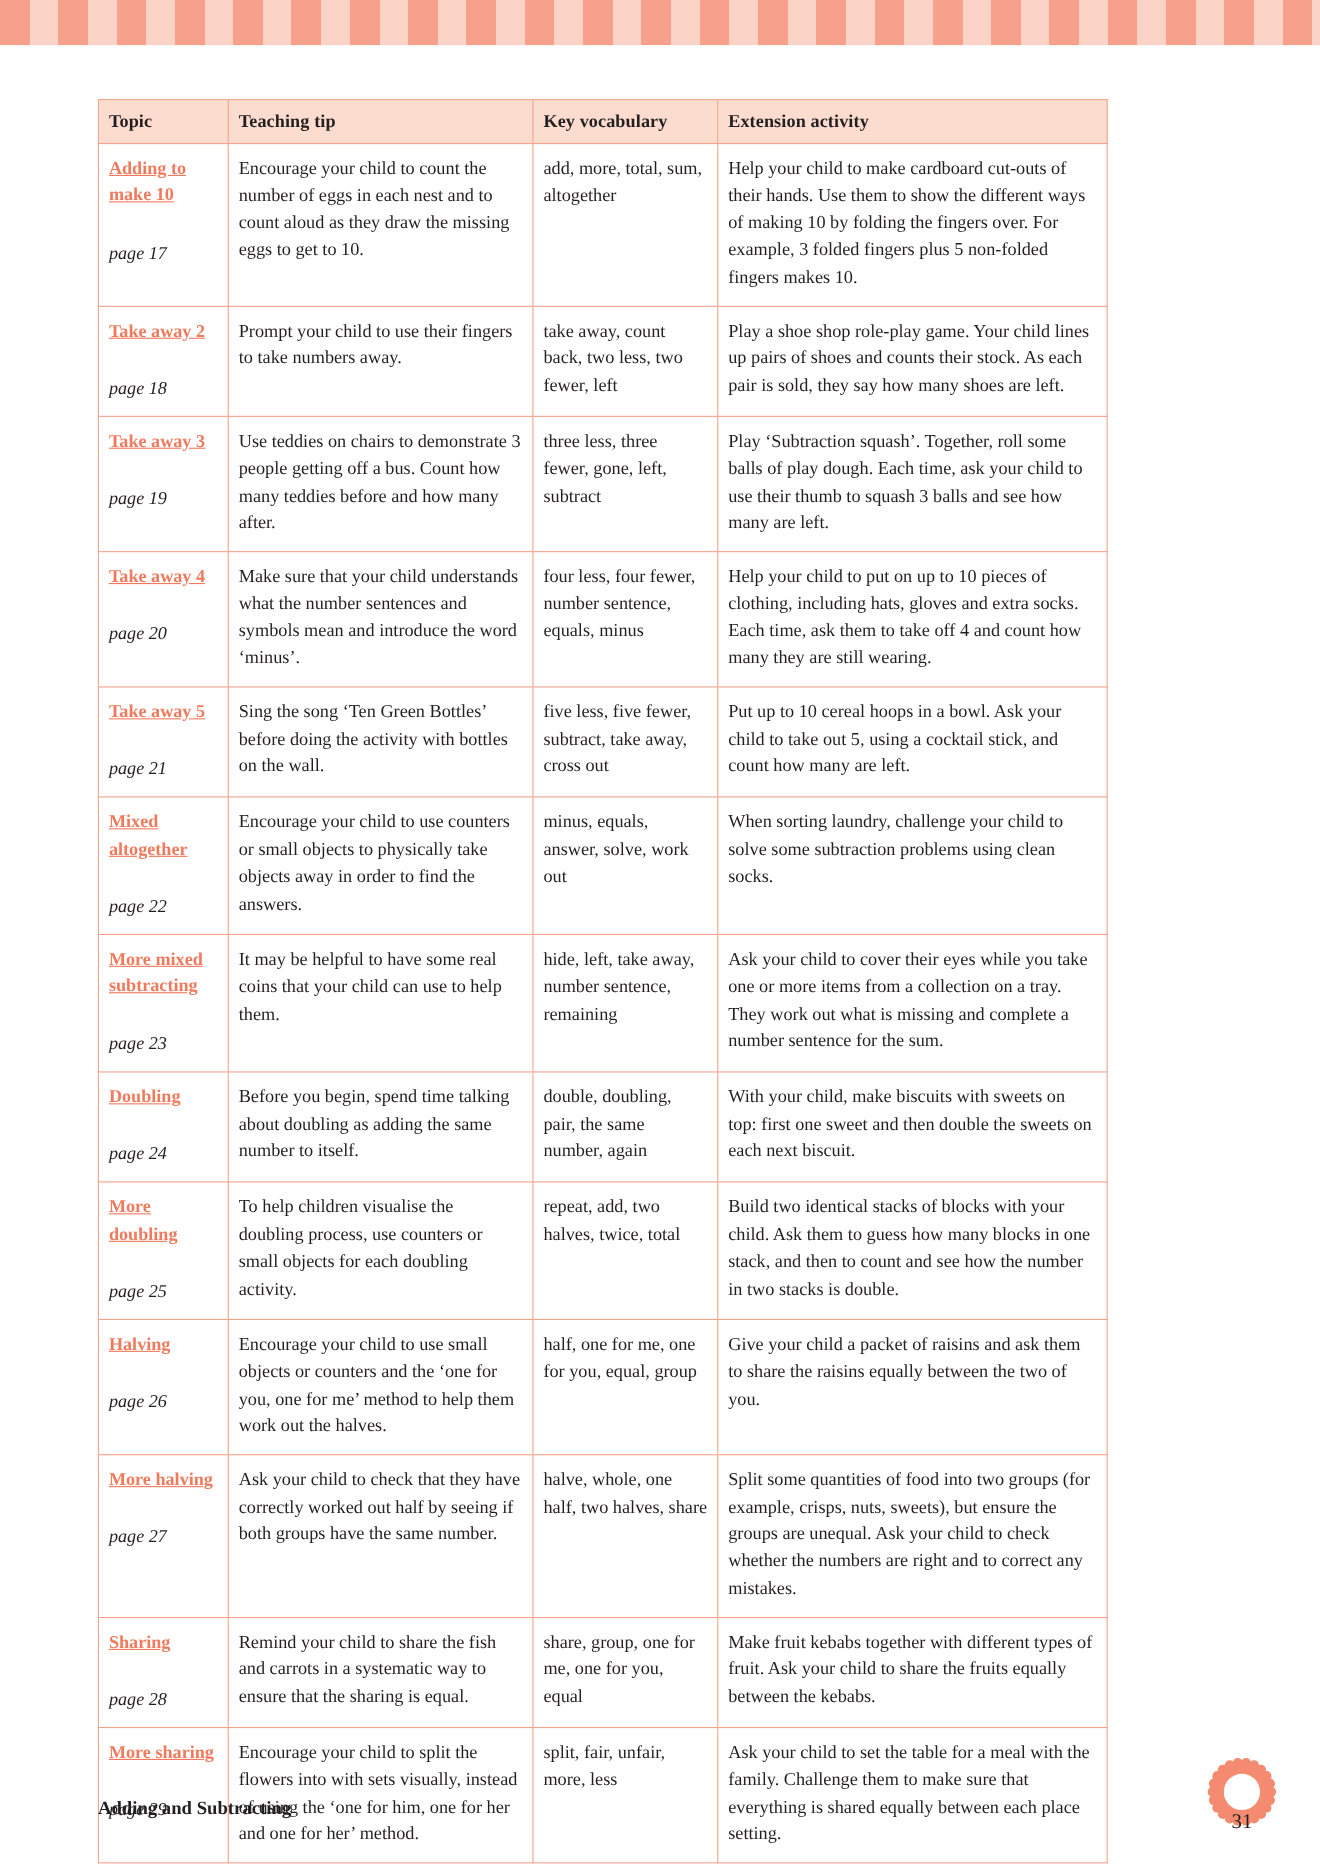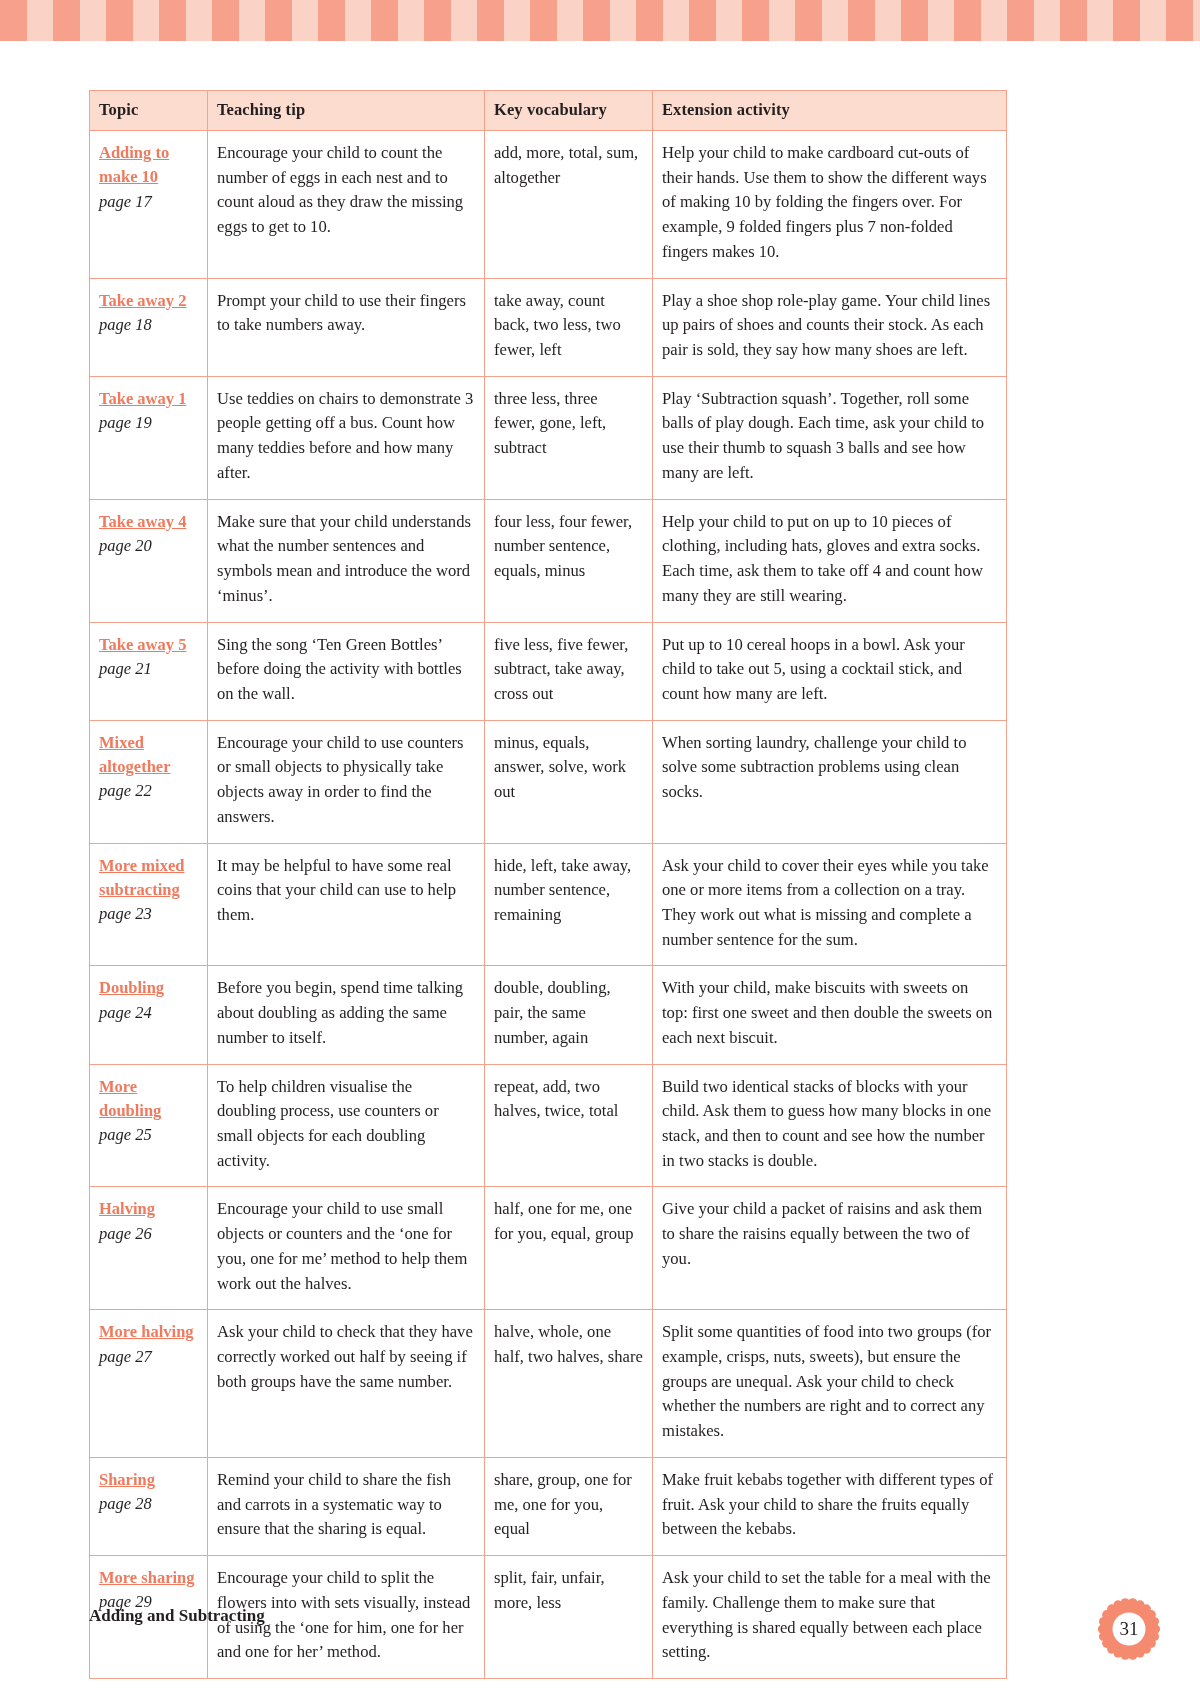--- a/index.html
+++ b/index.html
@@ -123,21 +123,21 @@
   .footer-title { top: 1606px; }
   .page-badge   { top: 1593px; left: 1093px; width: 72px; height: 72px; }
   .page-badge .scallop { width: 72px; height: 72px; }
   .page-badge .num { width: 72px; height: 72px; }
 </style>
 <style>
     .stripe-band{background:repeating-linear-gradient(90deg,#f7a08c 0px,#f7a08c 27px,#fbd3c6 27px,#fbd3c6 53px);}
     table.tips th,table.tips td{border-color:#f4a28c;}
     table.tips thead th{background:#fcdccf;color:#231f20;}
     td.topic .tname{color:#ef7a5d;text-decoration:underline;}
-    td.topic .tpage,td.body-cell,.footer-title,.page-badge .num{color:#231f20;}
+    td.topic .tpage,td.body-cell,.footer-title,.page-badge .num{color:#231f20;margin-top:28px;}
   </style></head>
 <body>
 
 <div class="page">
 
   <div class="stripe-band"></div>
 
   <div class="table-wrap">
     <table class="tips">
       <colgroup>
@@ -155,34 +155,34 @@
         </tr>
       </thead>
       <tbody id="tbody">
           <tr>
             <td class="topic">
               <span class="tname">Adding to make 10</span>
               <span class="tpage">page 17</span>
             </td>
             <td class="body-cell">Encourage your child to count the number of eggs in each nest and to count aloud as they draw the missing eggs to get to 10.</td>
             <td class="body-cell">add, more, total, sum, altogether</td>
-            <td class="body-cell">Help your child to make cardboard cut-outs of their hands. Use them to show the different ways of making 10 by folding the fingers over. For example, 9 folded fingers plus 7 non-folded fingers makes 10.</td>
+            <td class="body-cell">Help your child to make cardboard cut-outs of their hands. Use them to show the different ways of making 10 by folding the fingers over. For example, 3 folded fingers plus 5 non-folded fingers makes 10.</td>
           </tr>
           <tr>
             <td class="topic">
               <span class="tname">Take away 2</span>
               <span class="tpage">page 18</span>
             </td>
             <td class="body-cell">Prompt your child to use their fingers to take numbers away.</td>
             <td class="body-cell">take away, count back, two less, two fewer, left</td>
             <td class="body-cell">Play a shoe shop role-play game. Your child lines up pairs of shoes and counts their stock. As each pair is sold, they say how many shoes are left.</td>
           </tr>
           <tr>
             <td class="topic">
-              <span class="tname">Take away 1</span>
+              <span class="tname">Take away 3</span>
               <span class="tpage">page 19</span>
             </td>
             <td class="body-cell">Use teddies on chairs to demonstrate 3 people getting off a bus. Count how many teddies before and how many after.</td>
             <td class="body-cell">three less, three fewer, gone, left, subtract</td>
             <td class="body-cell">Play ‘Subtraction squash’. Together, roll some balls of play dough. Each time, ask your child to use their thumb to squash 3 balls and see how many are left.</td>
           </tr>
           <tr>
             <td class="topic">
               <span class="tname">Take away 4</span>
               <span class="tpage">page 20</span>

